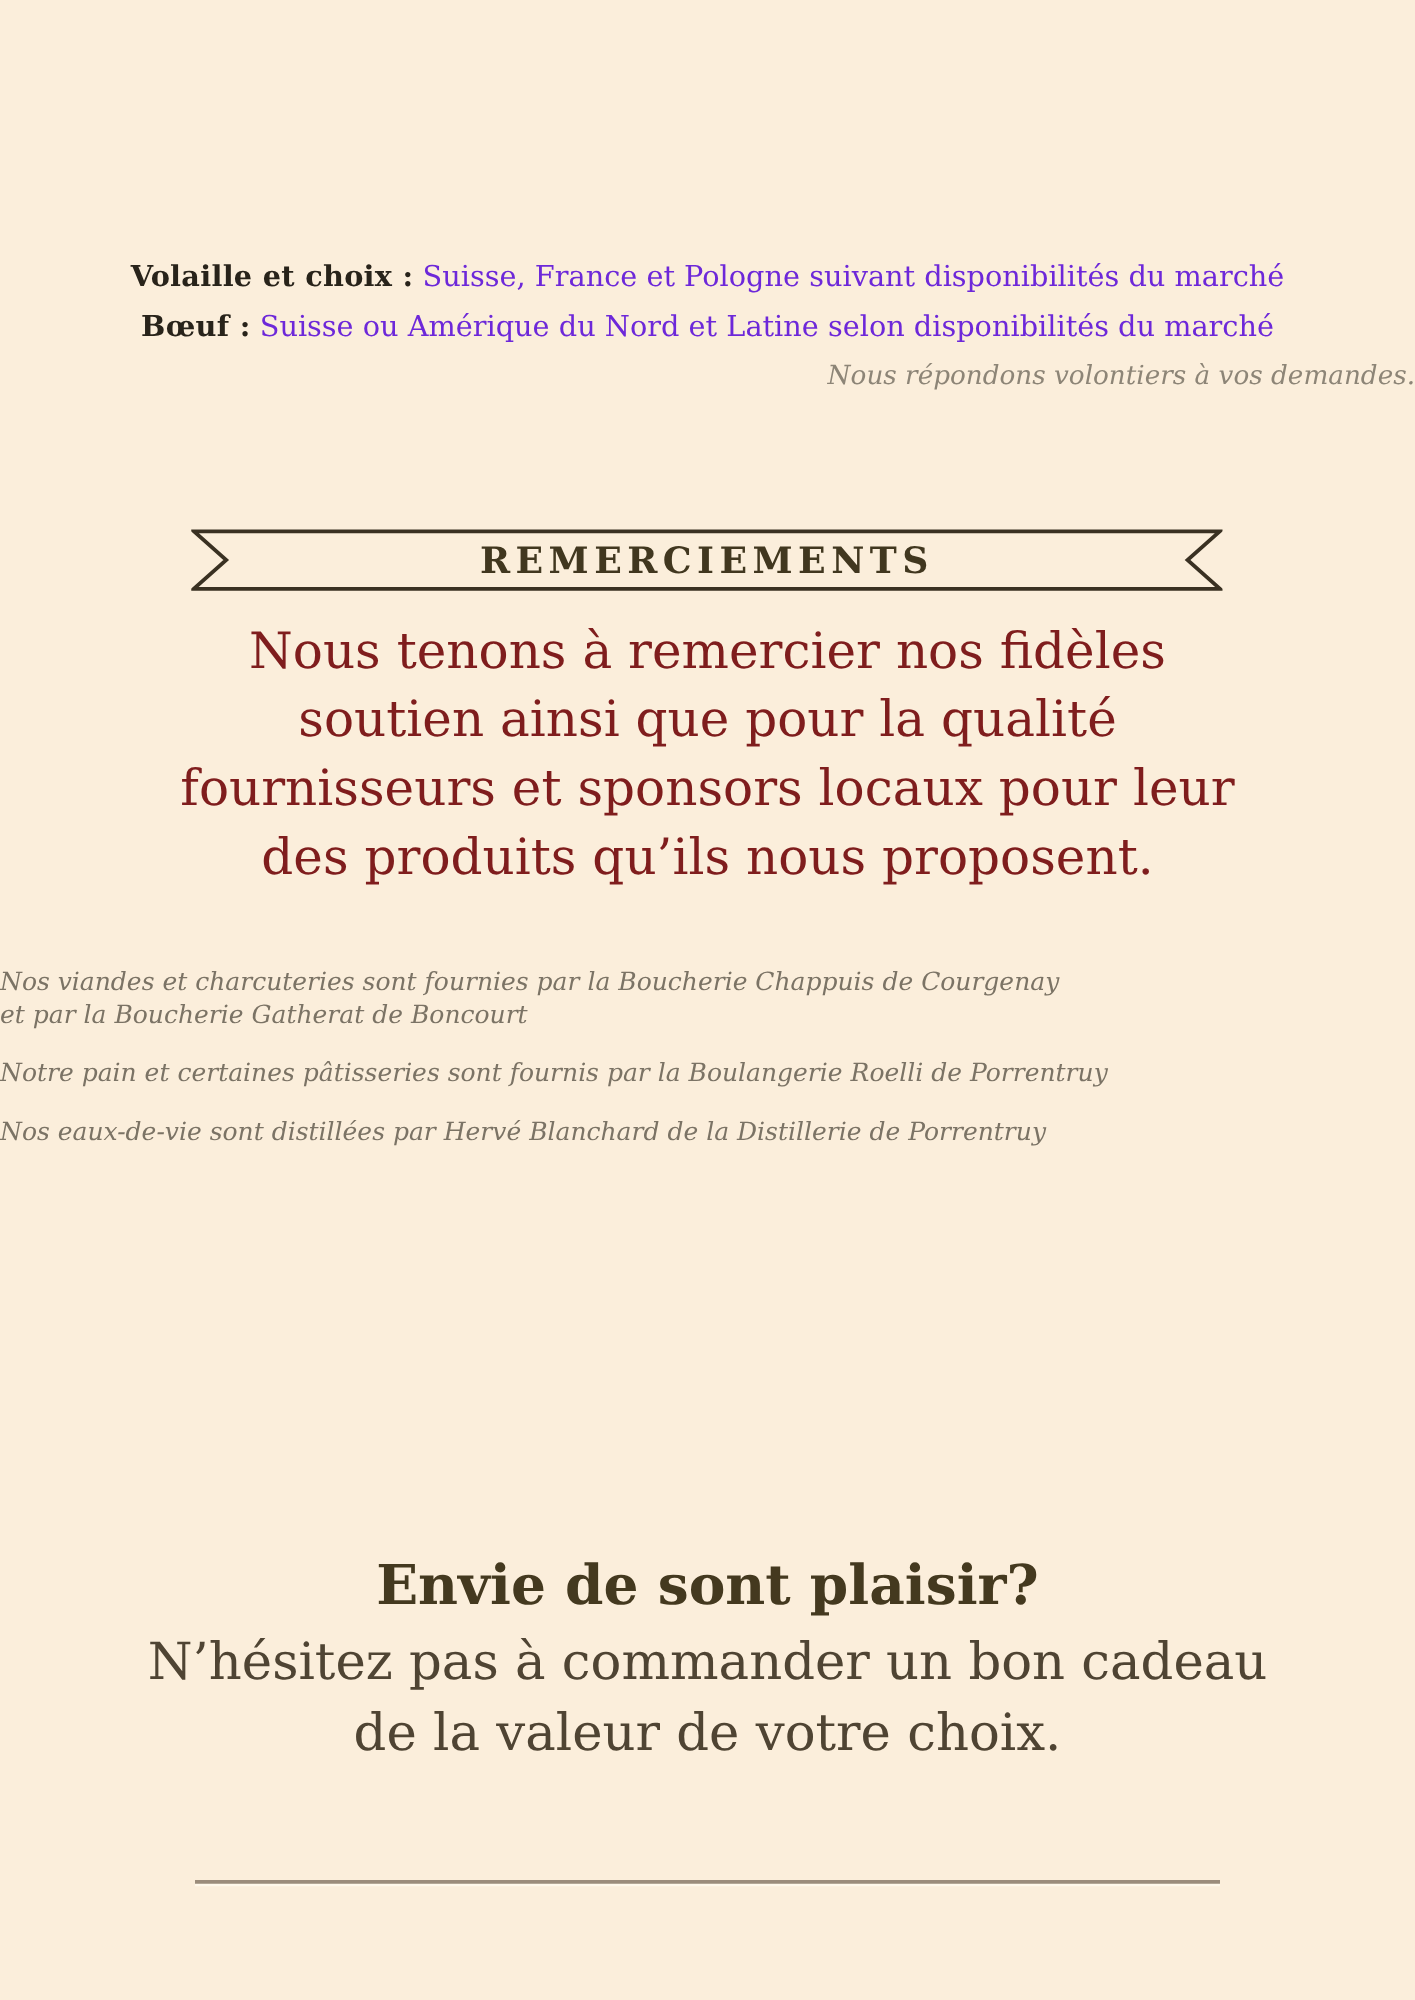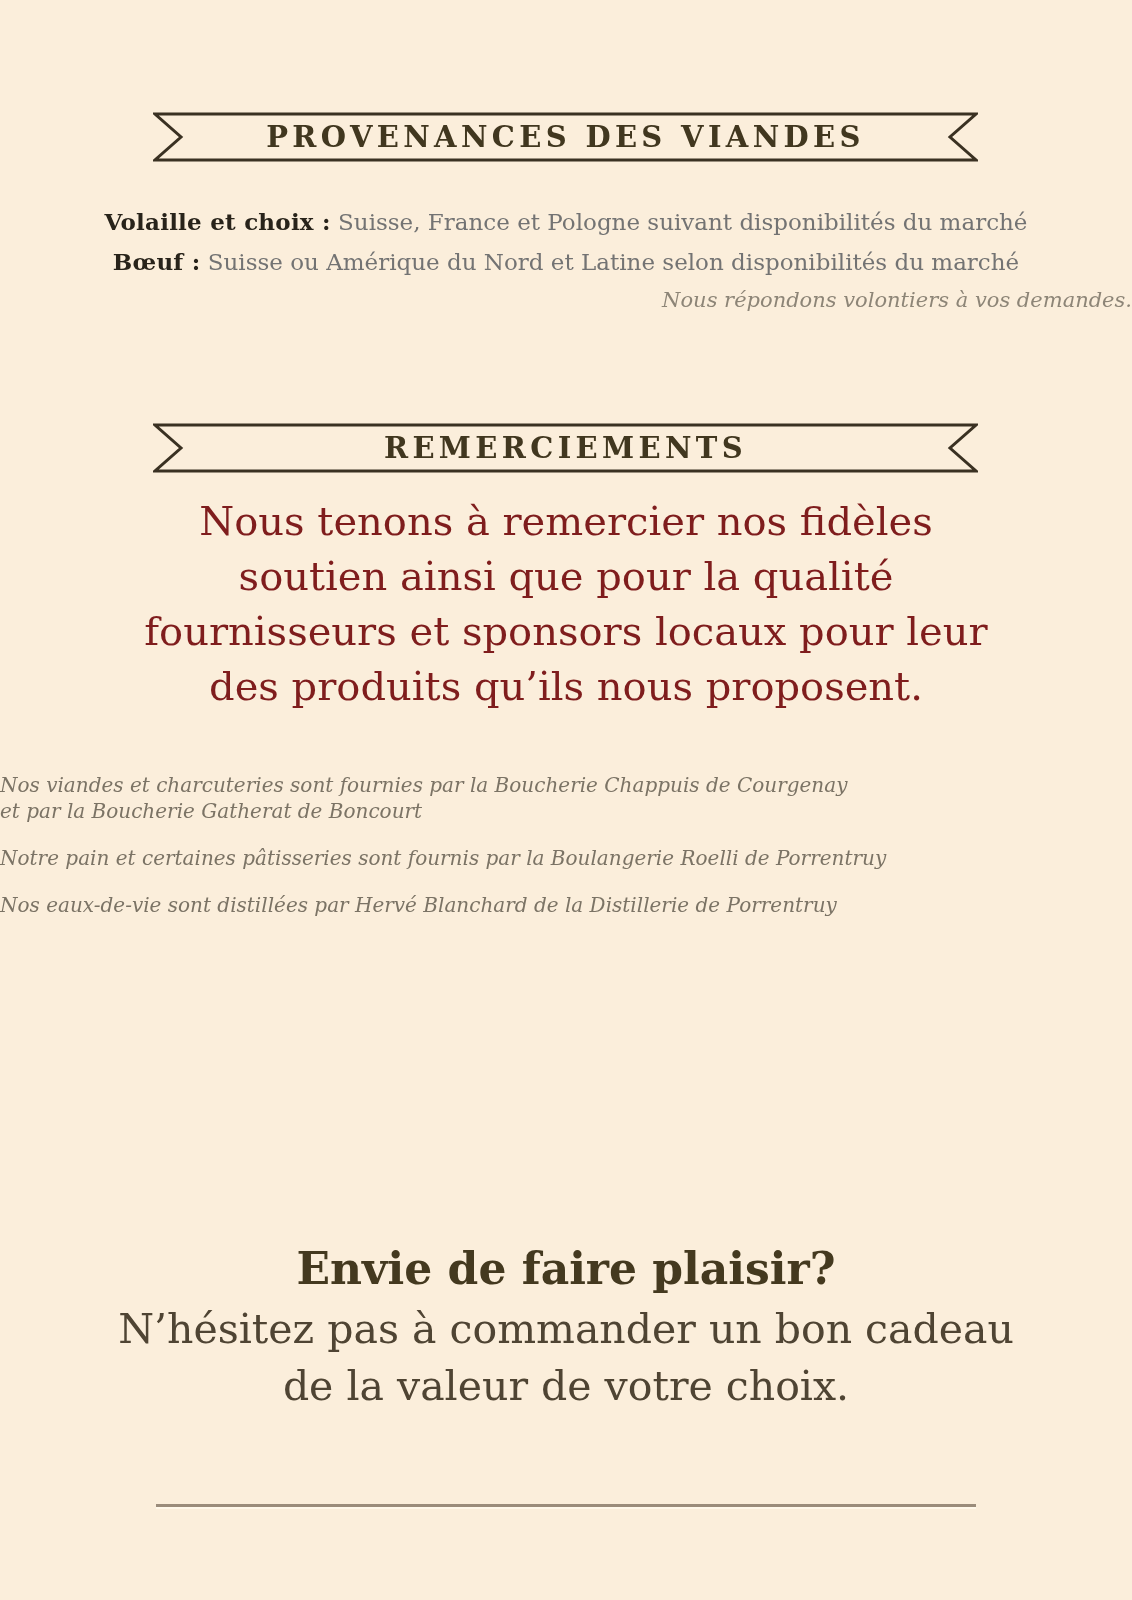--- a/index.html
+++ b/index.html
@@ -42,21 +42,21 @@
   
   .prov-lines {
     position: absolute;
     left: 0; top: 202px;
     width: 100%;
     text-align: center;
     font-size: 23px;
     line-height: 39px;
   }
   .prov-lines strong { color: #28231a; letter-spacing: 0.01em; }
-  .prov-lines .gray  { color: #737373; }
+  .prov-lines .gray  { color: #6d28d9; }
   .prov-note {
     position: absolute;
     left: 0; top: 288px;
     width: 100%;
     text-align: right;
     font-style: italic;
     font-size: 21px;
     color: #8d8577;
   }
   
@@ -108,26 +108,20 @@
     width: 820px; height: 3px;
     background: #9b8c7b;
     box-shadow: 0 2px 0 #fff8ea;
   }
 </style>
 </head>
 <body>
 
 <div class="page">
 
-  <div class="banner" style="top:112px">
-    <svg viewBox="0 0 825 50" preserveAspectRatio="none">
-      <polygon points="2,2 823,2 797,25 823,48 2,48 28,25" fill="none" stroke="#3a3122" stroke-width="3" stroke-linejoin="miter"></polygon>
-    </svg>
-    <h2>PROVENANCES DES VIANDES</h2>
-  </div>
 
   <div class="prov-lines">
     <div><strong>Volaille et choix :</strong> <span class="gray">Suisse, France et Pologne suivant disponibilités du marché</span></div>
     <div><strong>Bœuf :</strong> <span class="gray">Suisse ou Amérique du Nord et Latine selon disponibilités du marché</span></div>
   </div>
 
   <div class="prov-note">Nous répondons volontiers à vos demandes.</div>
 
   <div class="banner" style="top:423px">
     <svg viewBox="0 0 825 50" preserveAspectRatio="none">
@@ -148,21 +142,21 @@
     <div>et par la Boucherie Gatherat de Boncourt</div>
   </div>
   <div class="suppliers suppliers-2">
     <div>Notre pain et certaines pâtisseries sont fournis par la Boulangerie Roelli de Porrentruy</div>
   </div>
   <div class="suppliers suppliers-3">
     <div>Nos eaux-de-vie sont distillées par Hervé Blanchard de la Distillerie de Porrentruy</div>
   </div>
 
 
-  <div class="gift-headline">Envie de faire plaisir?</div>
+  <div class="gift-headline">Envie de sont plaisir?</div>
 
   <div class="gift-lines">
     <div>N’hésitez pas à commander un bon cadeau</div>
     <div>de la valeur de votre choix.</div>
   </div>
 
   <div class="bottom-rule"></div>
 
 </div>
 

